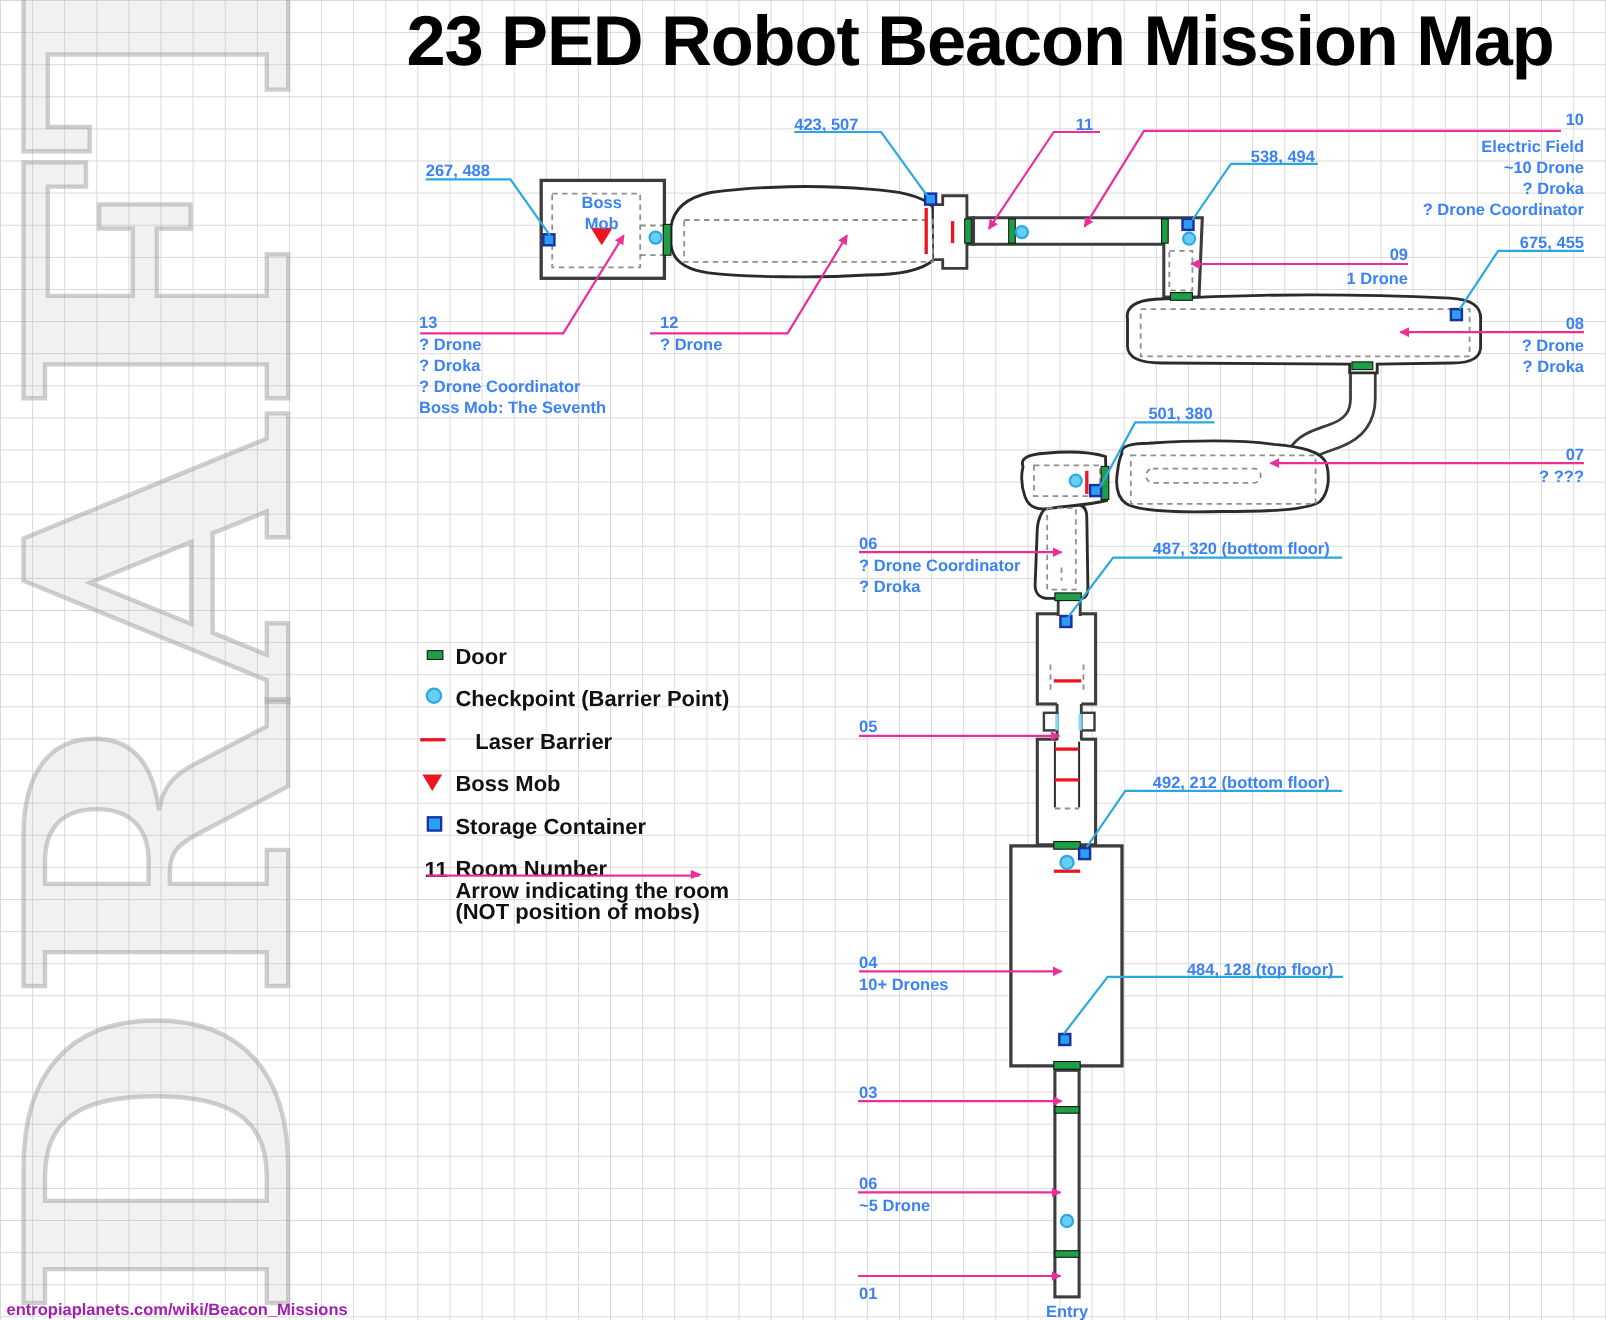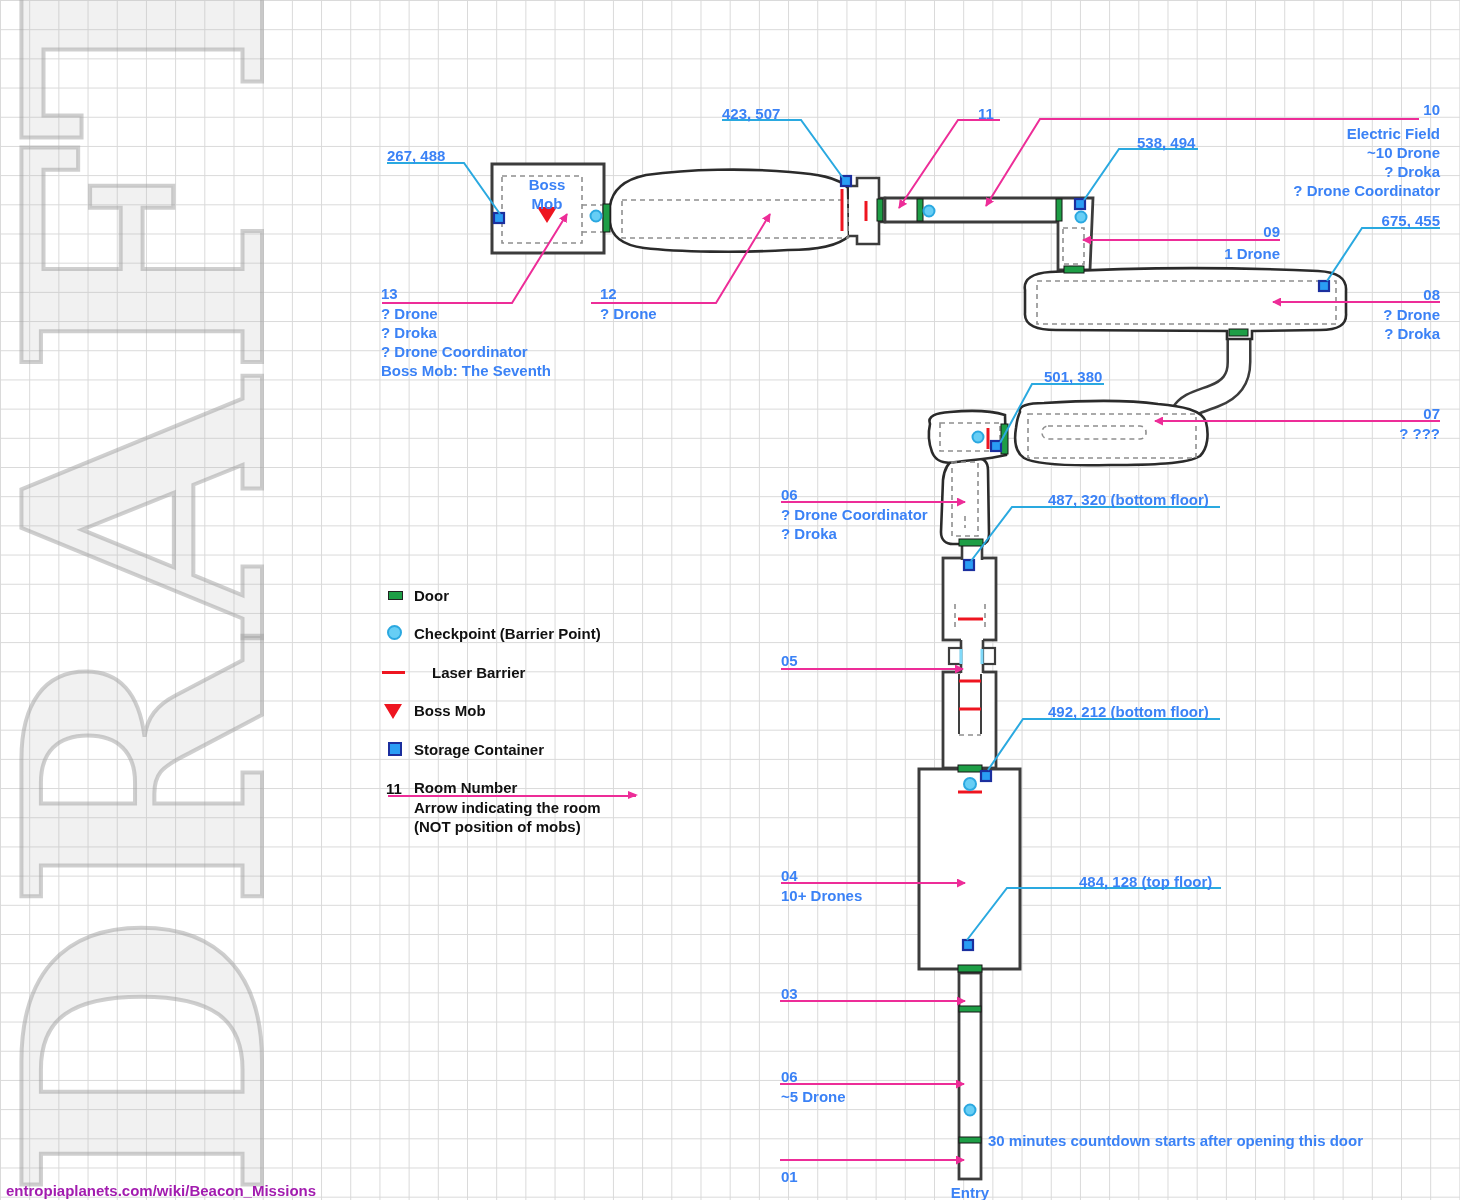--- a/index.html
+++ b/index.html
@@ -25,37 +25,38 @@
   }
   .page-title{
     position:absolute;top:2px;left:891px;transform:translateX(-50%);
     font-size:64px;line-height:70px;font-weight:bold;color:#000;
     letter-spacing:-1px;white-space:nowrap;
   }
   svg.map{position:absolute;inset:0;}
   .lbl{position:absolute;font-size:15px;line-height:19px;font-weight:bold;color:#3b82f6;white-space:nowrap;}
   .lbl.right{text-align:right;}
   .lbl .num{margin-bottom:1px;}
-  .leg-text{position:absolute;font-size:15px;font-weight:bold;color:#111;white-space:nowrap;}
+  .leg-text{position:absolute;font-size:20px;font-weight:bold;color:#111;white-space:nowrap;}
   .leg-door{position:absolute;width:13px;height:7px;background:#1e9e46;border:1px solid #222;}
   .leg-checkpoint{position:absolute;width:11px;height:11px;border-radius:50%;background:#67cef5;border:2px solid #2ba8e0;}
   .leg-laser{position:absolute;width:23px;height:3px;background:#ee1520;}
   .leg-boss{position:absolute;width:0;height:0;border-left:9px solid transparent;border-right:9px solid transparent;border-top:15px solid #ee1520;}
   .leg-storage{position:absolute;width:10px;height:10px;background:#2a9df4;border:2px solid #1b2f9e;}
   .leg-arrow{position:absolute;height:0;border-top:2px solid #ed2d98;}
   .leg-arrow:after{content:'';position:absolute;right:-2px;top:-6px;
     border-left:10px solid #ed2d98;border-top:4.5px solid transparent;border-bottom:4.5px solid transparent;}
   .footer-url{position:absolute;left:6px;top:1182px;font-size:15px;font-weight:bold;color:#a21caf;}
 </style>
 </head>
 <body>
 
 <div id="stage">
   <div class="grid-bg"></div>
   <div class="watermark">DRAFT</div>
+  <div class="page-title">23 PED Robot Beacon Mission Map</div>
 
   <svg class="map" width="1460" height="1200" viewBox="0 0 1460 1200">
     <defs>
       <marker id="arrowM" markerWidth="10" markerHeight="9" refX="8" refY="4.5" orient="auto" markerUnits="userSpaceOnUse">
         <path d="M0,0 L9,4.5 L0,9 Z" fill="#ed2d98"></path>
       </marker>
     </defs>
 
     <g>
       <path d="M1239,334 L1239,362 C1239,380 1230,390 1214,396 C1198,402 1188,404 1182,414 L1176,424" fill="none" stroke="#3c3c3c" stroke-width="25"></path>
@@ -285,21 +286,20 @@
     <div class="num">03</div>
   </div>
   <div class="lbl" style="left:781px;top:1067px;">
     <div class="num">06</div>
     <div>~5 Drone</div>
   </div>
   <div class="lbl" style="left:781px;top:1143px;margin-top:24px;">
     <div class="num">01</div>
   </div>
 
-  <div class="lbl" style="left:988px;top:1131px;">30 minutes countdown starts after opening this door</div>
   <div class="lbl" style="left:942px;top:1183px;width:56px;text-align:center;">Entry</div>
 
   <div>
     <span class="leg-door" style="left:388px;top:591px;"></span>
     <span class="leg-text" style="left:414px;top:587px;">Door</span>
 
     <span class="leg-checkpoint" style="left:387px;top:625px;"></span>
     <span class="leg-text" style="left:414px;top:625px;">Checkpoint (Barrier Point)</span>
 
     <span class="leg-laser" style="left:382px;top:671px;"></span>

